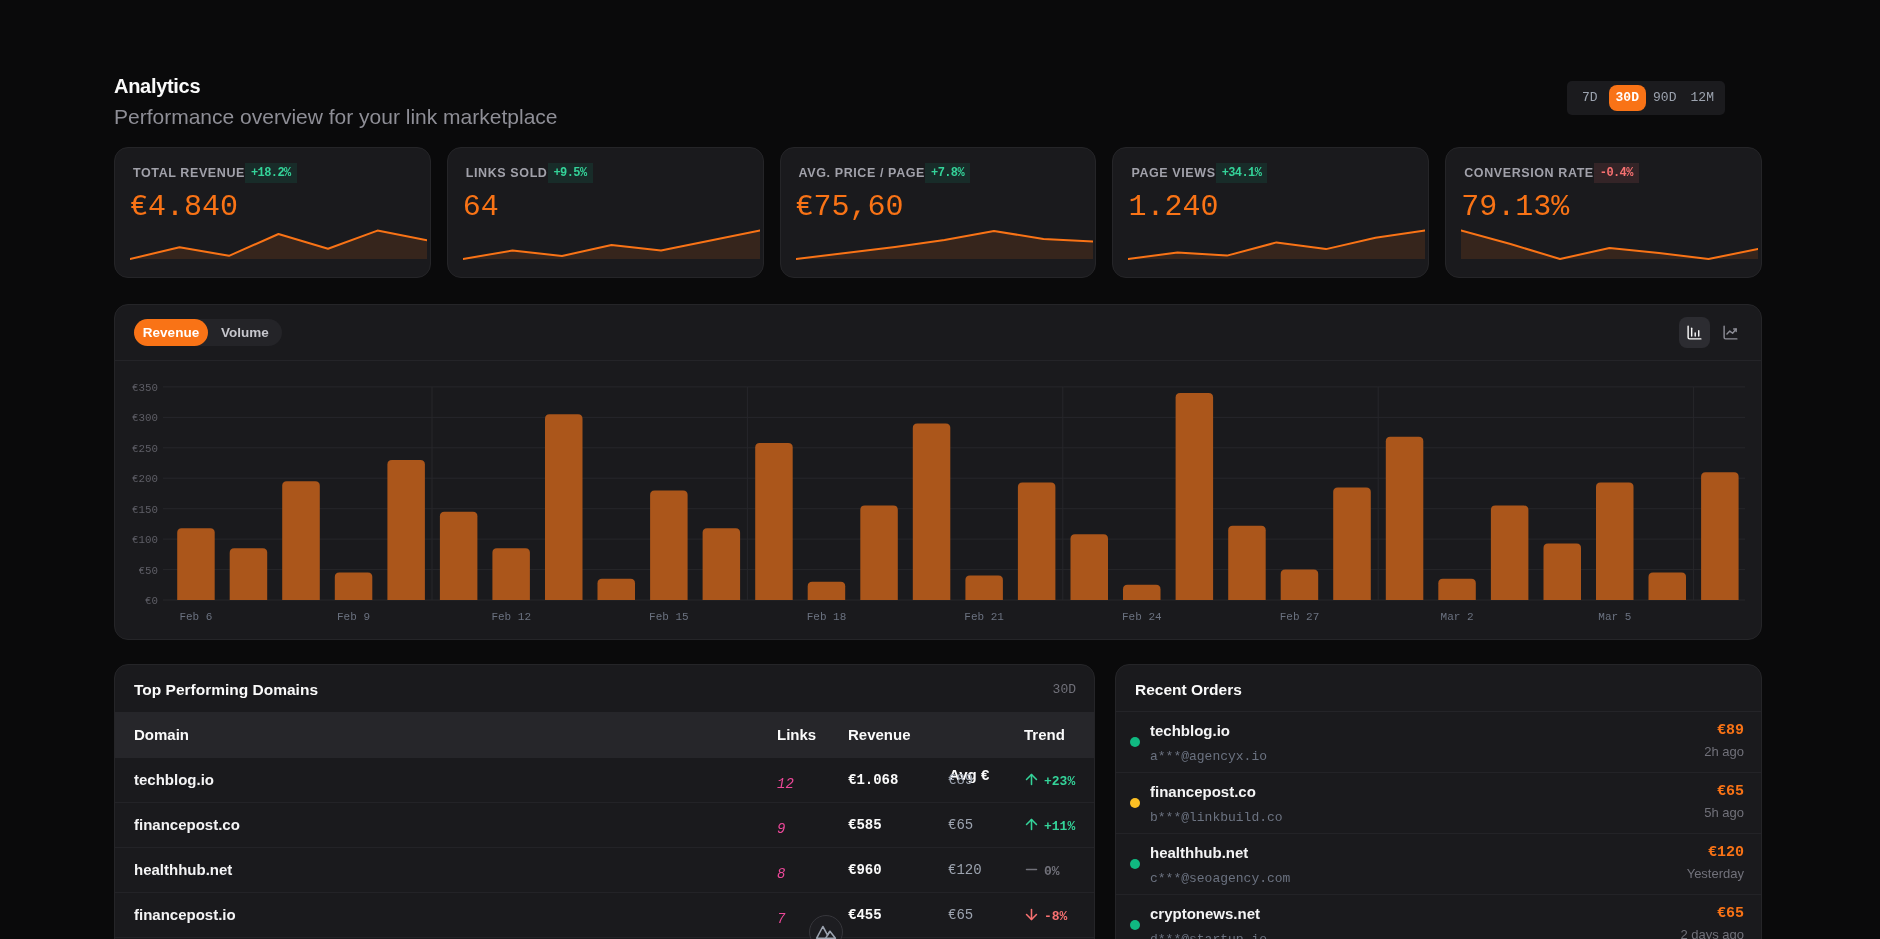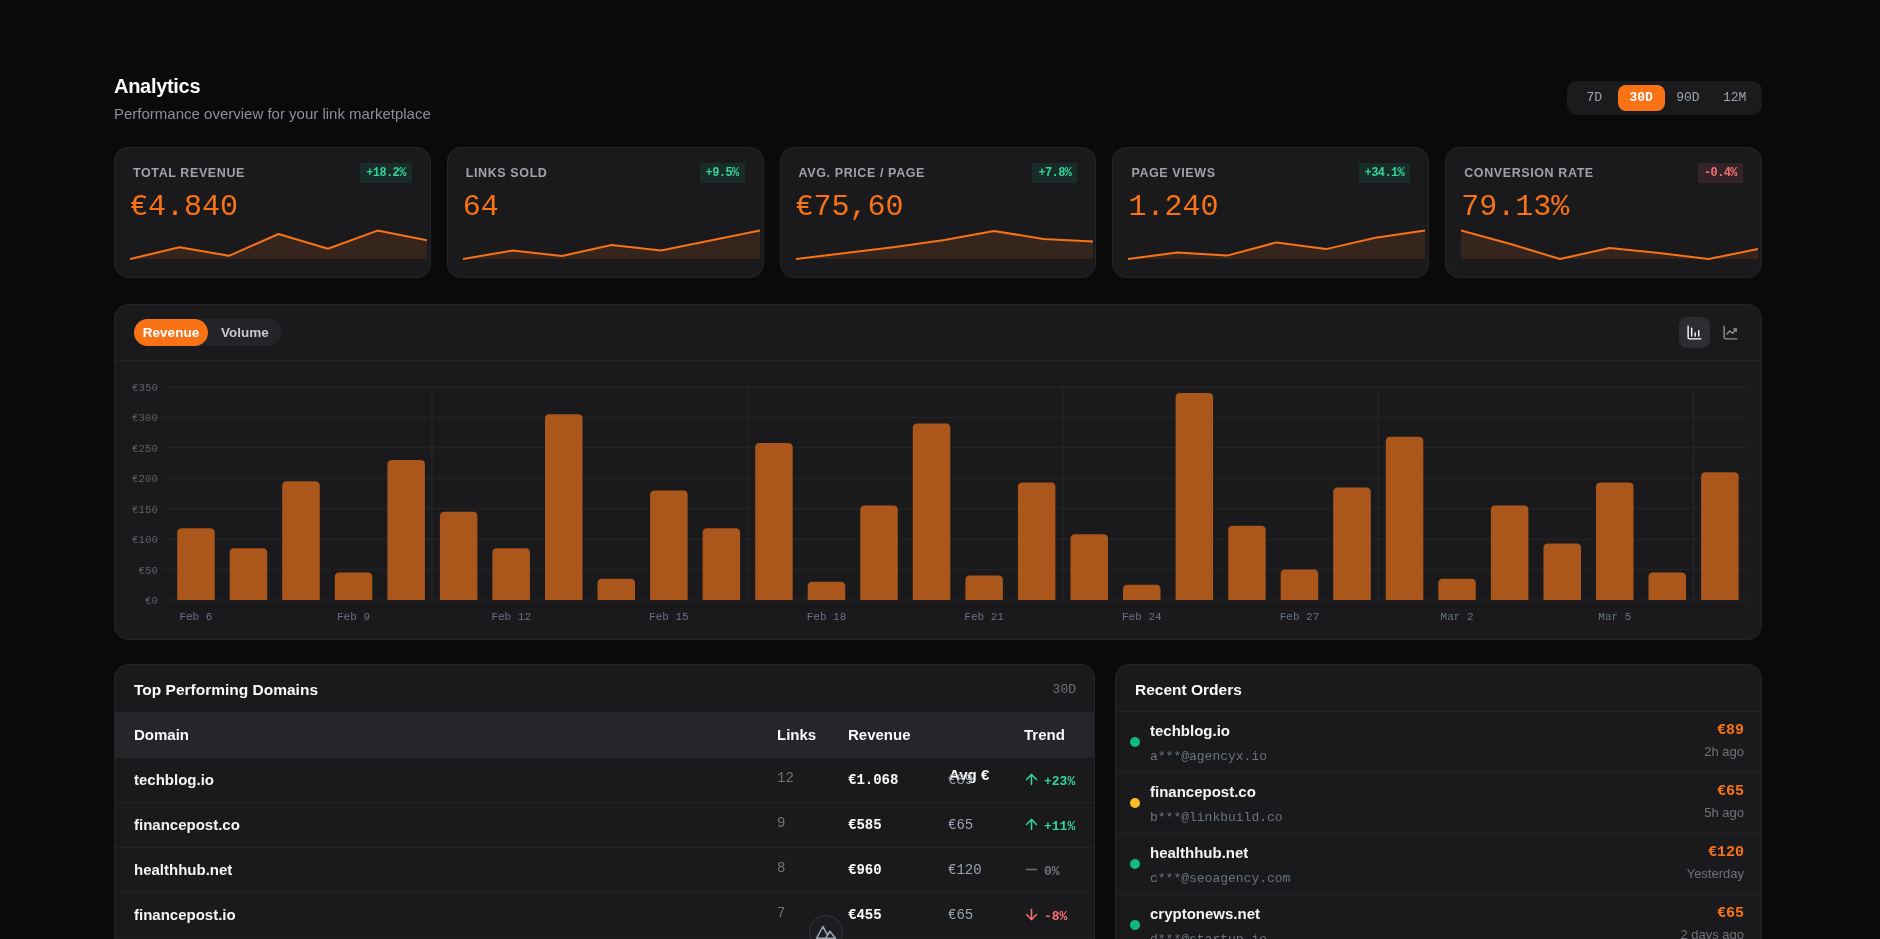--- a/index.html
+++ b/index.html
@@ -1,27 +1,27 @@
 <!DOCTYPE html>
 <html><head>
 <meta charset="utf-8">
 <style>
 * { margin:0; padding:0; box-sizing:border-box; }
 html,body { width:1880px; height:939px; overflow:hidden; background:#0a0a0b; font-family:"Liberation Sans", sans-serif; }
 
 h1.title { position:absolute; left:114px; top:75px; font-size:20px; letter-spacing:-0.3px; font-weight:700; color:#fafafa; }
-p.sub { position:absolute; left:114px; top:105px; font-size:15px; color:#8e8e96; }
-
-.range { position:absolute; left:1567px; top:81px; width:195px; height:34px; background:#1b1b1e; border-radius:10px; display:flex; align-items:flex-end; justify-content:space-between; padding:4px; }
+p.sub { position:absolute; left:114px; top:105px; font-size:21px; color:#8e8e96; }
+
+.range { position:absolute; left:1567px; top:81px; width:158px; height:34px; background:#1b1b1e; border-radius:5px; display:flex; align-items:flex-end; justify-content:space-between; padding:4px; }
 .range span { font-family:"Liberation Mono", monospace; font-size:13px; color:#9ca3af; flex:1; text-align:center; line-height:26px; }
 .range span.active { background:#f97316; color:#fff; font-weight:700; border-radius:8px; }
 
 .stats { position:absolute; left:114px; top:147px; width:1648px; display:flex; gap:16px; }
 .card { position:relative; width:317px; height:131px; background:#1a1a1d; border:1px solid #252528; border-radius:14px; padding:18px; }
-.card-top { display:flex; justify-content:space-between; align-items:flex-start; }
+.card-top { display:flex; align-items:flex-start; }
 .label { font-size:12.5px; font-weight:600; letter-spacing:0.6px; color:#a1a1aa; }
 .badge { font-family:"Liberation Mono", monospace; font-size:12px; letter-spacing:-0.6px; font-weight:700; padding:3px 6px; border-radius:0; margin-top:-3px; }
 .badge.up { color:#34d399; background:rgba(16,185,129,0.12); }
 .badge.down { color:#f87171; background:rgba(248,113,113,0.12); }
 .value { margin-top:7px; margin-left:-3px; font-family:"Liberation Mono", monospace; font-size:30px; font-weight:500; color:#f97316; }
 
 .chartpanel { position:absolute; left:114px; top:304px; width:1648px; height:336px; background:#1a1a1d; border:1px solid #252528; border-radius:14px; }
 .chead { position:absolute; left:0; top:0; width:100%; height:56px; border-bottom:1px solid #242428; }
 .toggle { position:absolute; left:19px; top:14px; height:27px; background:#242428; border-radius:13.5px; display:flex; }
 .toggle span { display:inline-block; width:74px; text-align:center; line-height:27px; font-size:13.5px; color:#c6c6cc; font-weight:600; }
@@ -34,21 +34,21 @@
 .ptitle { position:absolute; left:19px; top:16px; font-size:15.5px; font-weight:700; color:#fafafa; }
 .p30 { position:absolute; right:18px; top:17px; font-family:"Liberation Mono", monospace; font-size:13px; color:#71717a; }
 .thead { position:absolute; left:0; top:47px; width:100%; height:45.5px; background:#26262a; }
 .thead div, .trow div { position:absolute; }
 .h-dom { left:19px; top:14px; font-size:15px; font-weight:700; color:#fafafa; }
 .h-links, .h-rev, .h-avg, .h-trend { top:14px; font-size:15px; font-weight:700; color:#fafafa; }
 .h-links { left:662px; } .h-rev { left:733px; } .h-avg { left:834px;margin-top:40px; } .h-trend { left:909px; }
 .tbody { position:absolute; left:0; top:92.5px; width:100%; }
 .trow { position:relative; height:45px; border-bottom:1px solid #232327; }
 .trow .c-dom { left:19px; top:13px; font-size:15px; font-weight:600; color:#f4f4f5; }
-.c-links { left:662px; top:12px; font-family:"Liberation Mono", monospace; font-size:14px; color:#737373; }
+.c-links { left:662px; top:18px; font-family:"Liberation Mono", monospace; font-size:14px; color:#ec4899;font-style:italic; }
 .c-rev { left:733px; top:14px; font-family:"Liberation Mono", monospace; font-size:14px; font-weight:700; color:#fafafa; }
 .c-avg { left:833px; top:14px; font-family:"Liberation Mono", monospace; font-size:14px; color:#9ca3af; }
 .c-trend { left:908px; top:13px; font-family:"Liberation Mono", monospace; font-size:13px; font-weight:700; white-space:nowrap; }
 .c-trend span { margin-left:4px; }
 .c-trend.g span { color:#34d399; } .c-trend.r span { color:#f87171; } .c-trend.n span { color:#71717a; }
 
 .orderspanel { position:absolute; left:1115px; top:664px; width:647px; height:320px; background:#1a1a1d; border:1px solid #252528; border-radius:14px; overflow:hidden; }
 .ohead { position:absolute; left:0; top:0; width:100%; height:47px; border-bottom:1px solid #242428; }
 .obody { position:absolute; top:47px; left:0; width:100%; }
 .orow { position:relative; height:61px; border-bottom:1px solid #232327; }

